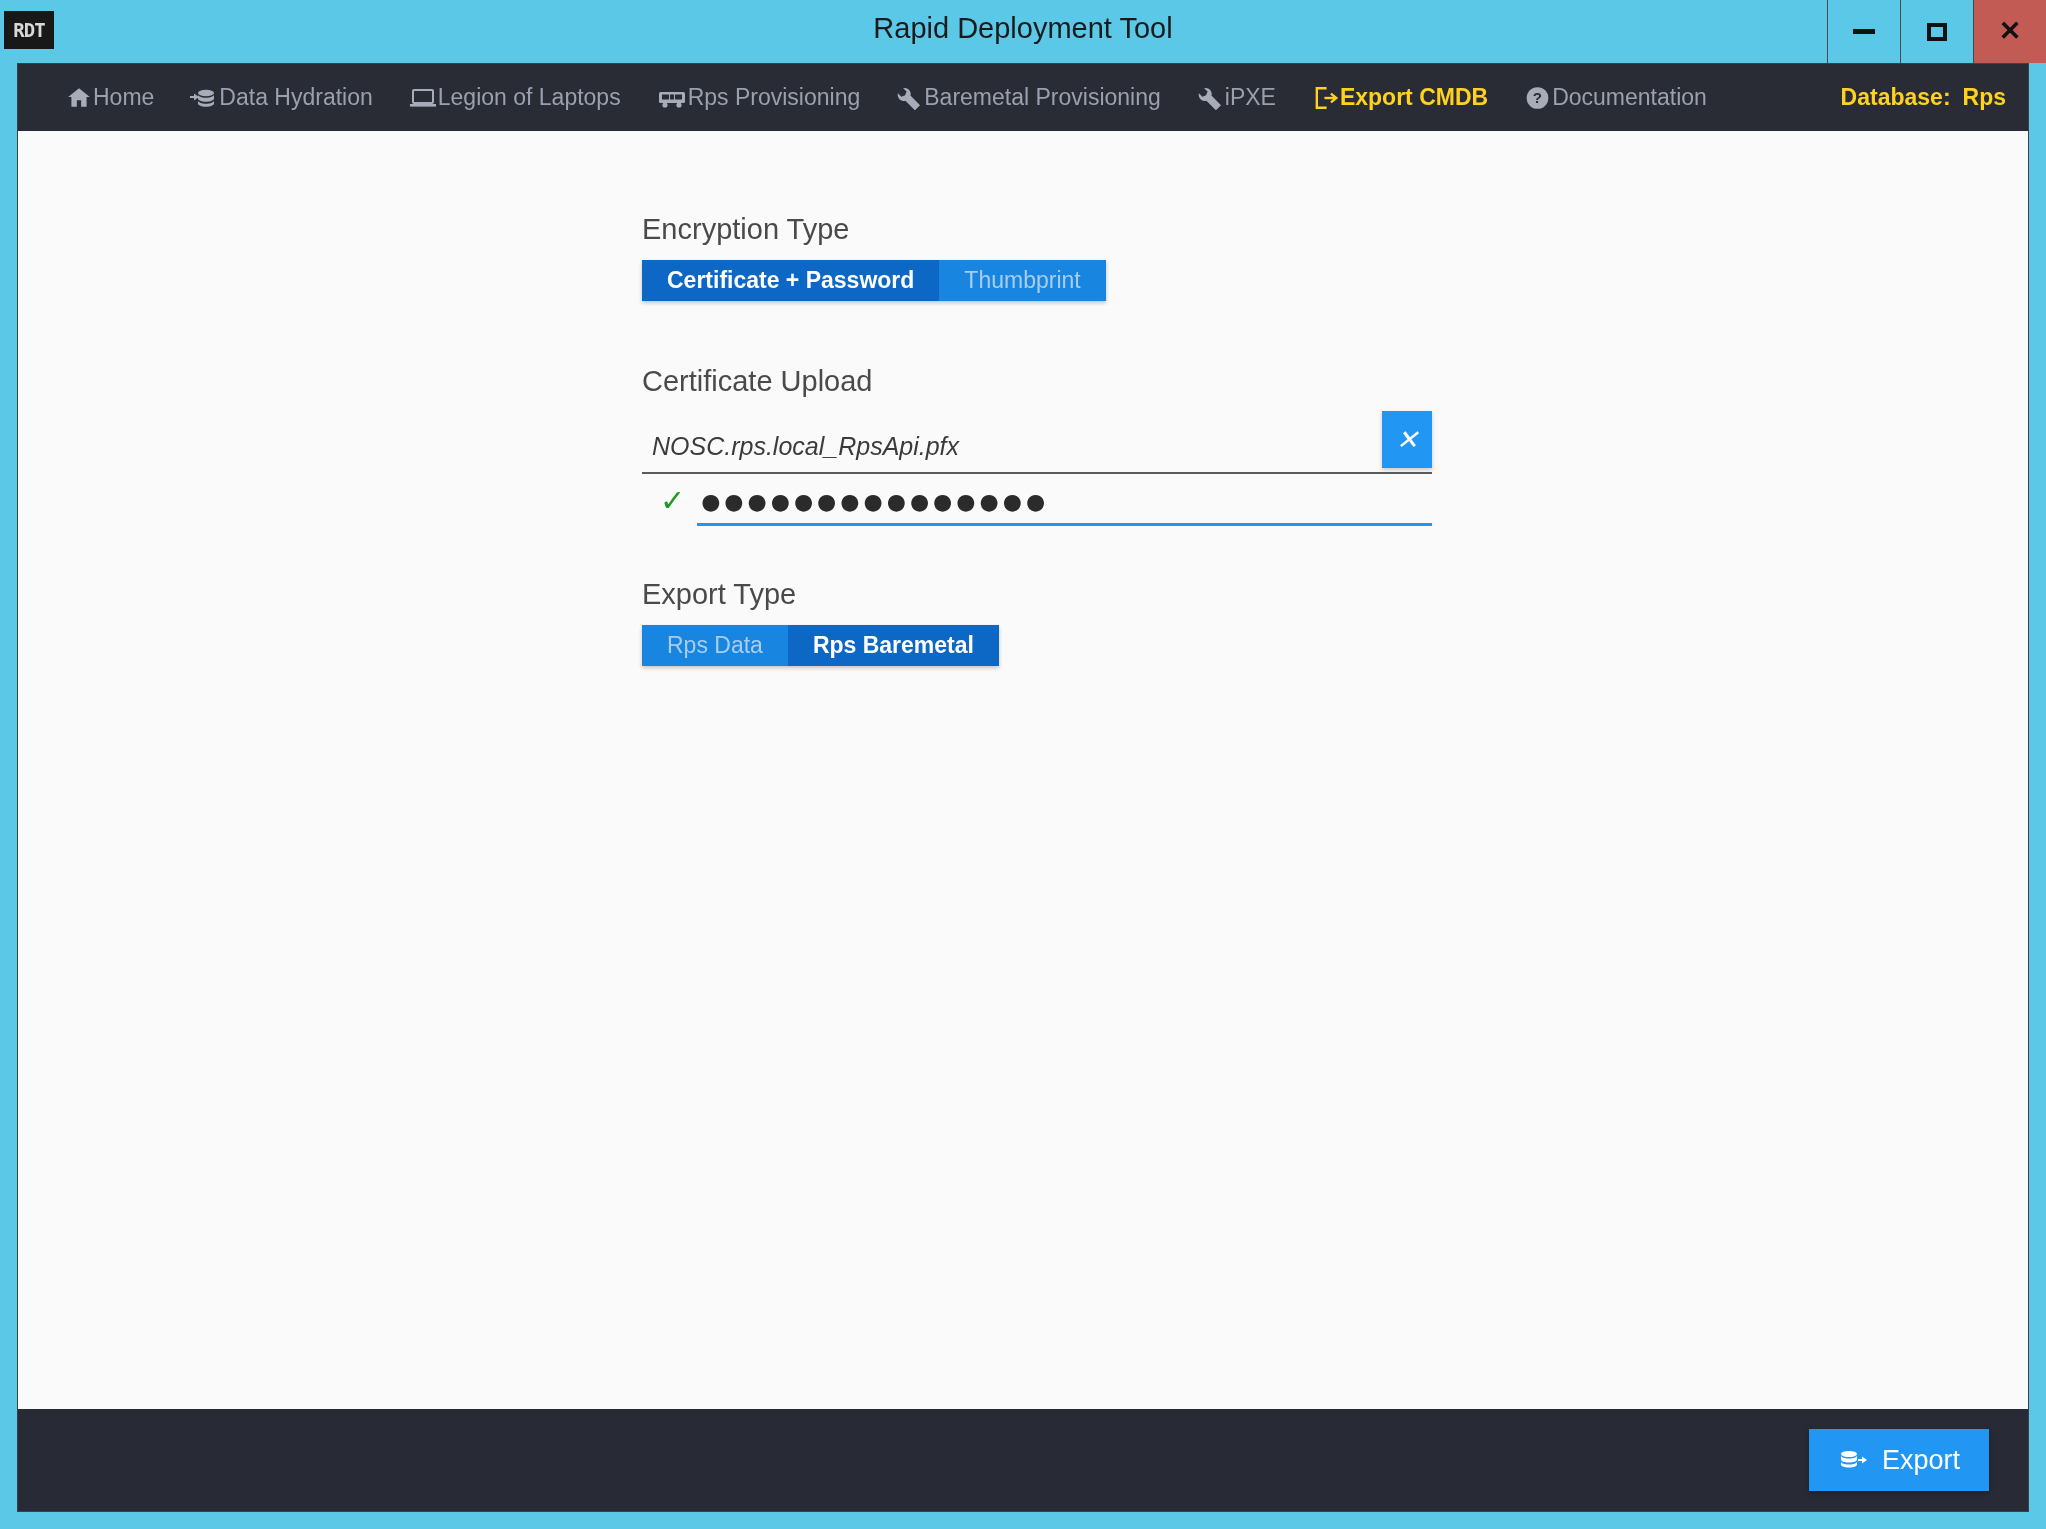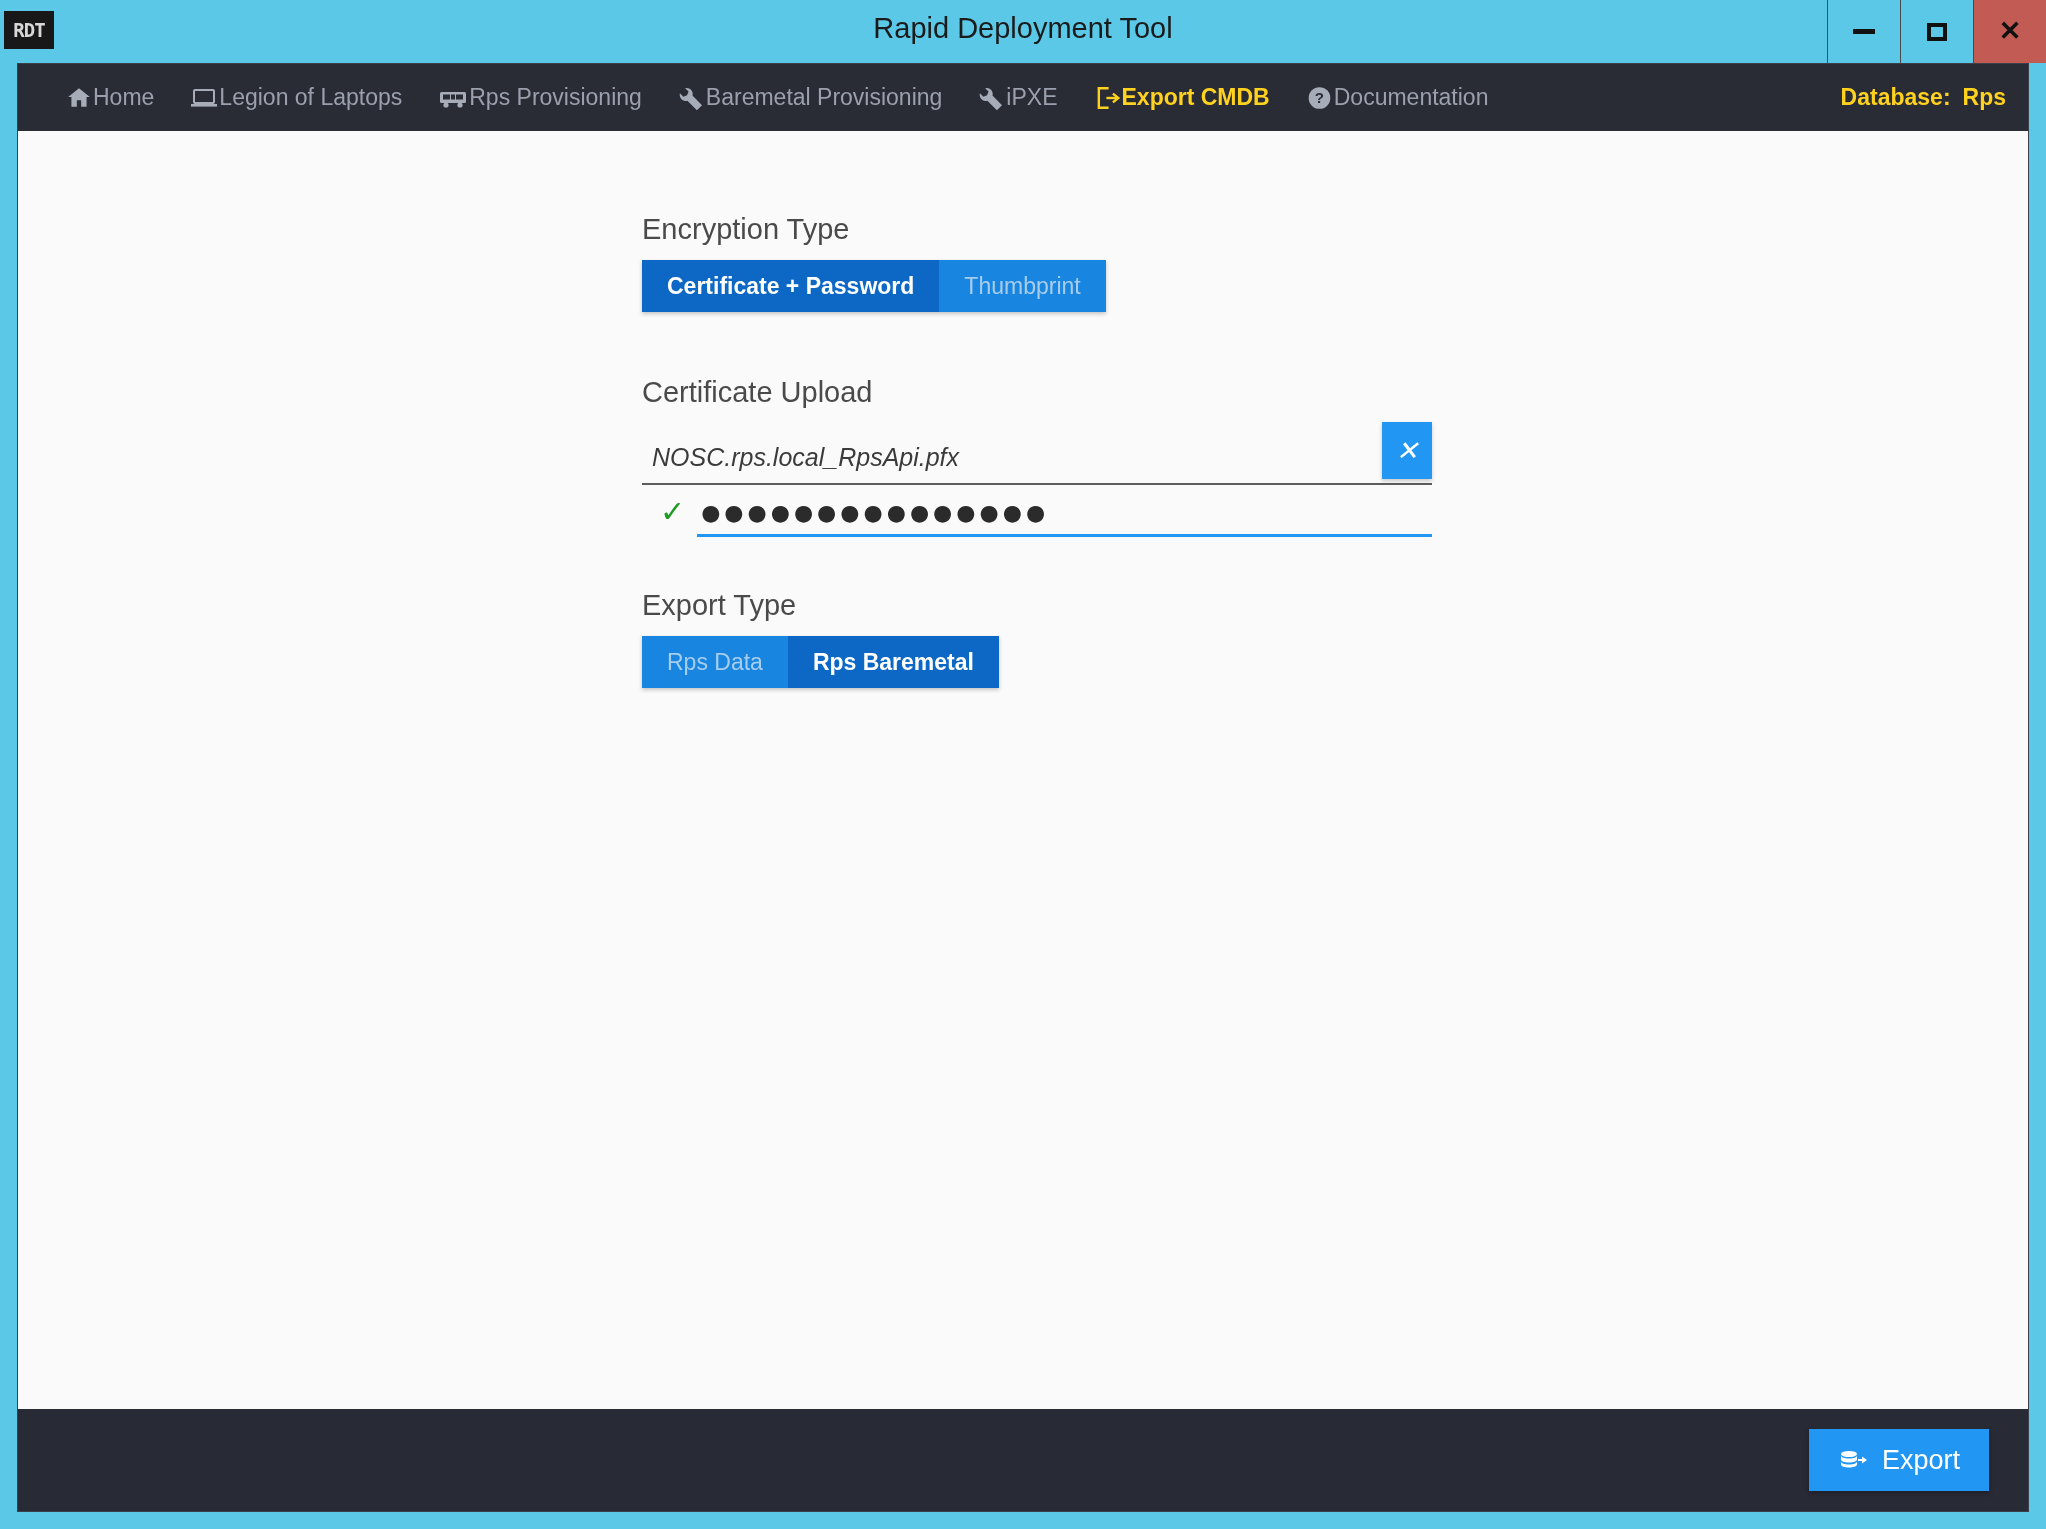--- a/index.html
+++ b/index.html
@@ -130,21 +130,21 @@
     margin-bottom: 14px;
   }
   .section { margin-bottom: 0; }
 
   
   .toggle-group {
     display: inline-flex;
     box-shadow: 0 2px 4px rgba(0,0,0,.22);
   }
   .toggle-btn {
-    height: 52px;
+    height: 41px;
     display: flex; align-items: center; justify-content: center;
     padding: 12px 25px;
     font-size: 23px;
     cursor: pointer;
     font-family: "Liberation Sans", sans-serif;
   }
   .toggle-btn.on {
     background: #0c68c4; color: #ffffff; font-weight: bold;
   }
   .toggle-btn.off {
@@ -257,20 +257,32 @@
 
       <div class="nav-item">
         <span class="nav-icon">
           <svg width="26" height="26" viewBox="0 0 24 24">
               <path fill="#a7adb8" d="M12 3 2 11h3v9h5v-6h4v6h5v-9h3z"></path>
             </svg>
         </span>
         <span class="nav-label">Home</span>
       </div>
 
+      <div class="nav-item">
+        <span class="nav-icon">
+          <svg width="28" height="26" viewBox="0 0 28 24">
+            <ellipse cx="16" cy="7" rx="8" ry="3.2" fill="#a7adb8"></ellipse>
+            <path fill="#a7adb8" d="M8 8.5v4c0 1.8 3.6 3.2 8 3.2s8-1.4 8-3.2v-4c0 1.8-3.6 3.2-8 3.2s-8-1.4-8-3.2z"></path>
+            <path fill="#a7adb8" d="M8 14.5v3c0 1.8 3.6 3.2 8 3.2s8-1.4 8-3.2v-3c0 1.8-3.6 3.2-8 3.2s-8-1.4-8-3.2z"></path>
+            <path fill="#a7adb8" d="M0 10h7v2H0z"></path>
+            <path fill="#a7adb8" d="M4 7.5 9 11l-5 3.5z"></path>
+          </svg>
+        </span>
+        <span class="nav-label">Data Hydration</span>
+      </div>
 
       <div class="nav-item">
         <span class="nav-icon">
           <svg width="28" height="26" viewBox="0 0 28 24">
             <rect x="4" y="4" width="20" height="13" rx="1" fill="none" stroke="#a7adb8" stroke-width="2"></rect>
             <rect x="1" y="18" width="26" height="2.6" fill="#a7adb8"></rect>
           </svg>
         </span>
         <span class="nav-label">Legion of Laptops</span>
       </div>

